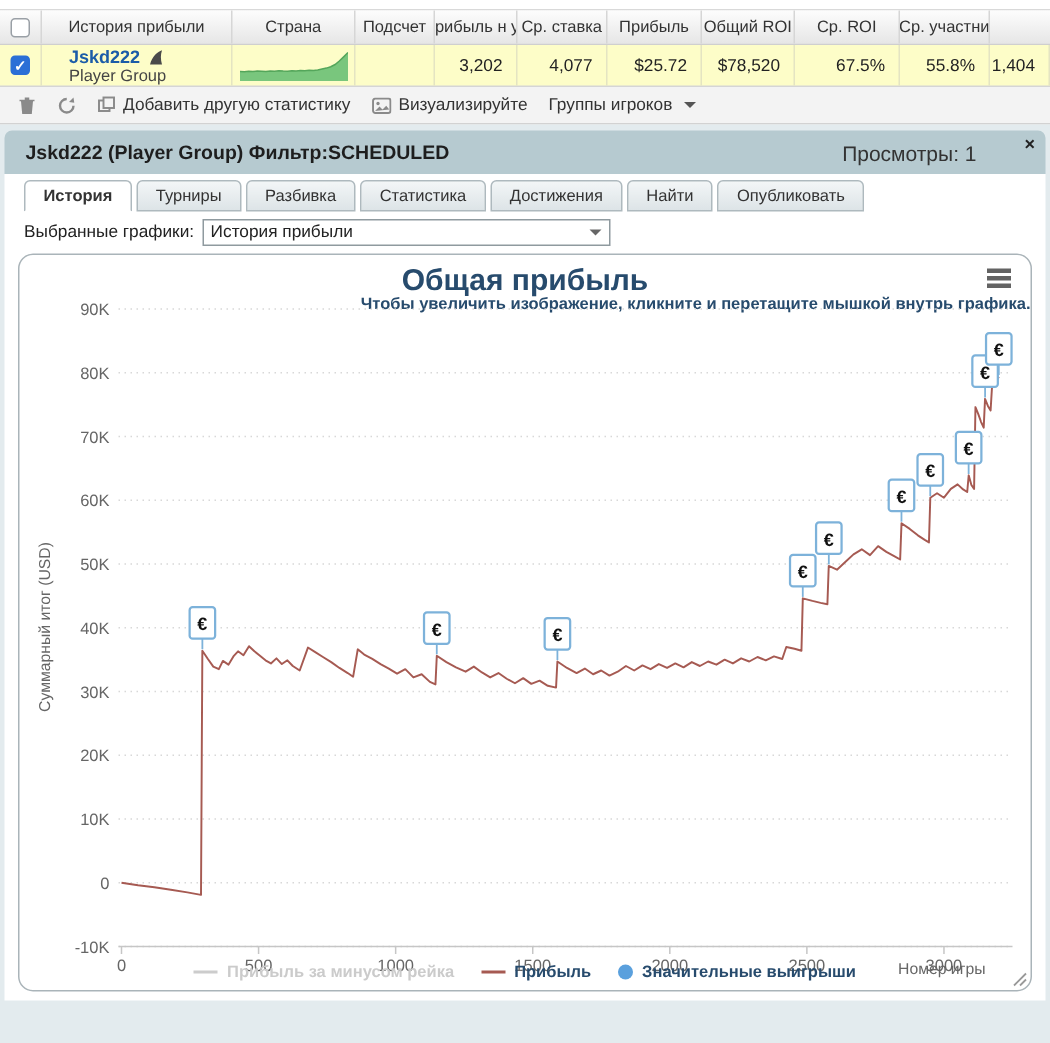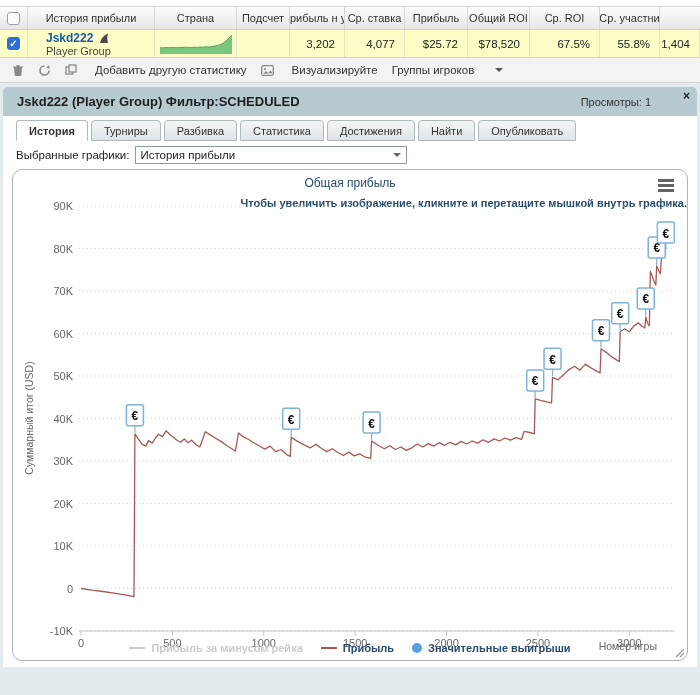--- a/index.html
+++ b/index.html
@@ -19,31 +19,31 @@
   .player-name { font-size:12px; font-weight:bold; color:#1b5ca8; display:flex; align-items:center; gap:5px; }
   .player-type { font-size:11px; color:#444; }
   .spark-cell { justify-content:center !important; padding-right:0 !important; }
   .checkbox { width:13px; height:13px; border:1px solid #9aa0a6; border-radius:3px; background:#fff; margin:auto; }
   .checkbox.checked { background:#2b6fd6; border-color:#2b6fd6; color:#fff; font-size:10px; font-weight:bold;
     display:flex; align-items:center; justify-content:center; }
 
   
   .toolbar { height:25px; background:#f3f3f3; border-bottom:1px solid #d2d2d2;
     display:flex; align-items:center; gap:14px; padding:0 12px; }
-  .toolbar .tb-item { display:flex; align-items:center; gap:18px; font-size:11.5px; color:#333; cursor:default;justify-content:flex-end; }
+  .toolbar .tb-item { display:flex; align-items:center; gap:5px; font-size:11.5px; color:#333; cursor:default;justify-content:flex-end; }
   .tb-icon svg { display:block; }
   .dd-arrow { width:0; height:0; border-left:4px solid transparent; border-right:4px solid transparent;
     border-top:4px solid #555; margin-left:3px; }
 
   
   .page-area { background:#e3ebee; height:613px; padding:4px 3px 0; }
   .panel-header { background:#b6cad0; height:29px; border-radius:5px 5px 0 0; position:relative;
     display:flex; align-items:center; justify-content:space-between; padding:0 18px 0 14px; }
   .panel-title { font-size:13px; font-weight:bold; color:#1e1e1e; }
-  .panel-views { font-size:11px; color:#333; margin-right:28px; }
+  .panel-views { font-size:14px; color:#333; margin-right:28px; }
   .close-x { position:absolute; right:7px; top:2px; font-size:12px; font-weight:bold; color:#222; cursor:pointer; }
   .panel-body { background:#fff; padding-bottom:6px; }
 
   
   .tabbar { display:flex; gap:3px; padding:4px 0 0 13px; }
   .tab { height:21px; padding:0 12px; font-size:11px; color:#333; display:flex; align-items:center;
     border:1px solid #aeb9be; border-radius:4px 4px 0 0; background:linear-gradient(#f3f6f7,#dde4e7); cursor:pointer; }
   .tab.active { background:#fff; font-weight:bold; border-bottom-color:#fff; }
 
   
@@ -51,21 +51,21 @@
   .selector-label { font-size:11.5px; color:#222;text-align:center; }
   .select-box { width:272px; height:18px; border:1px solid #8f9a9f; background:#fff; position:relative;
     font-size:11.5px; color:#222; display:flex; align-items:center; padding-left:4px; cursor:pointer; }
   .select-chevron { position:absolute; right:5px; top:6px; width:0; height:0;
     border-left:4px solid transparent; border-right:4px solid transparent; border-top:4px solid #666; }
 
   
   .chart-container { position:relative; margin:0 9px; height:492px;
     border:1px solid #aab4b9; border-radius:10px; background:#fff; overflow:hidden; }
   .chart-title { position:absolute; top:6px; left:0; right:0; text-align:center;
-    font-size:12px; color:#274b6d; }
+    font-size:20px; color:#274b6d;font-weight:bold; }
   .chart-subtitle { position:absolute; top:27px; left:0; right:0; text-align:right;
     font-size:11px; font-weight:bold; color:#274b6d; }
   .hamburger { position:absolute; top:9px; right:13px; width:16px; cursor:pointer; }
   .hamburger span { display:block; height:3px; background:#636363; margin-bottom:2px; }
   #chart-svg { position:absolute; left:0; top:0; }
   .legend { position:absolute; bottom:6px; left:0; right:0; display:flex; justify-content:center;
     align-items:center; gap:18px; font-size:11px; }
   .legend-item { display:flex; align-items:center; gap:6px; cursor:pointer; }
   .legend-item .dash { width:16px; height:2px; }
   .legend-item .dot { width:10px; height:10px; border-radius:50%; }

